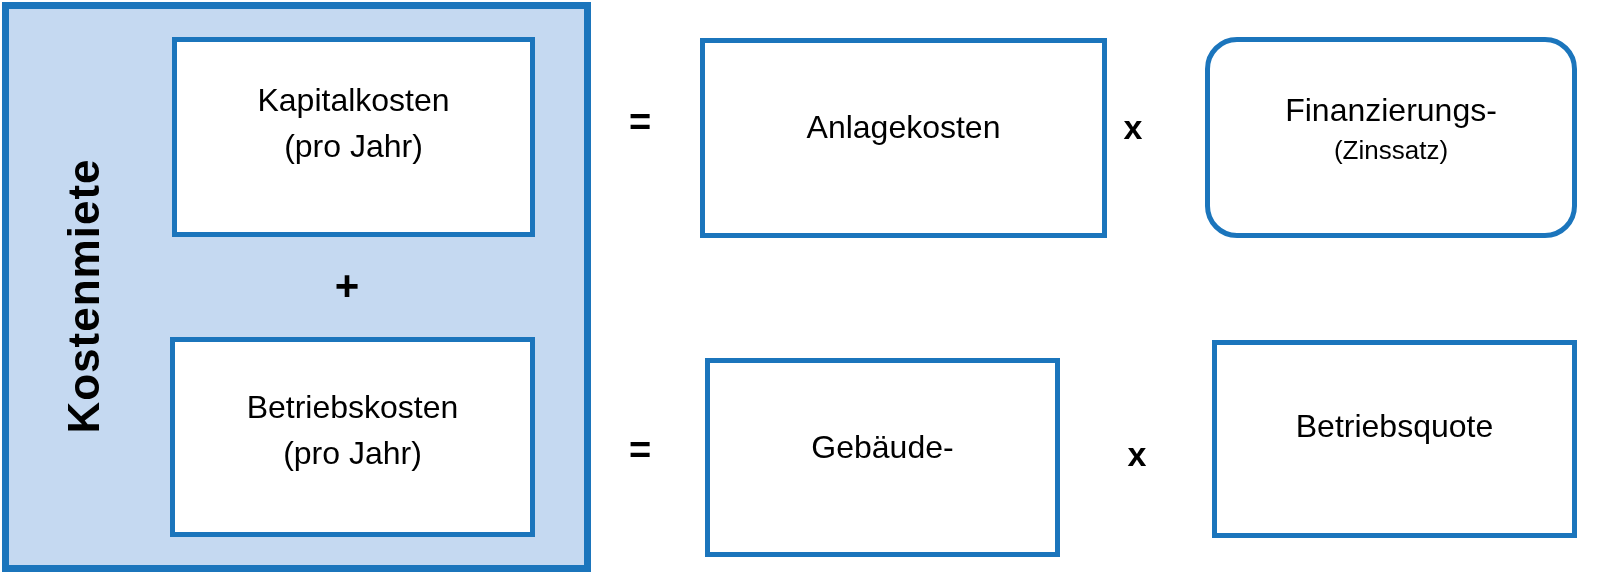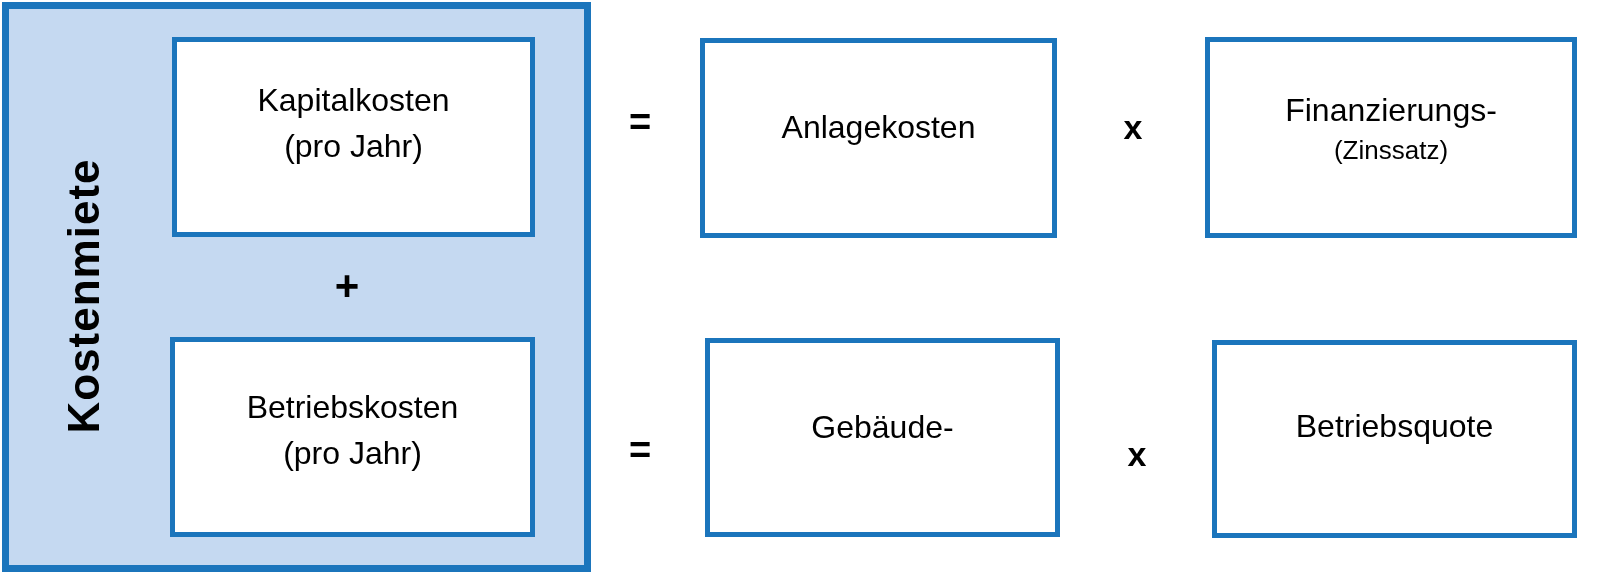--- a/index.html
+++ b/index.html
@@ -49,23 +49,23 @@
     flex-direction: column;
     align-items: center;
     justify-content: center;
     text-align: center;
     font-size: 32px;
     line-height: 1.45;
   }
 
   .box-kapital     { left: 172px; top: 37px;  width: 363px; height: 200px; padding-bottom: 28px; }
   .box-betrieb     { left: 170px; top: 337px; width: 365px; height: 200px; padding-bottom: 14px; }
-  .box-anlage      { left: 700px; top: 38px;  width: 357px; height: 200px; padding-bottom: 22px; }
-  .box-finanz      { left: 1205px; top: 37px; width: 372px; height: 201px; padding-bottom: 20px; }
-  .box-gebaeude    { left: 705px; top: 338px; width: 355px; height: 199px; padding-bottom: 20px; }
+  .box-anlage      { left: 700px; top: 38px;  width: 407px; height: 200px; padding-bottom: 22px; }
+  .box-finanz      { left: 1205px; top: 37px; width: 372px; height: 201px; padding-bottom: 20px; border-radius: 32px; }
+  .box-gebaeude    { left: 705px; top: 358px; width: 355px; height: 199px; padding-bottom: 20px; }
   .box-quote       { left: 1212px; top: 340px; width: 365px; height: 198px; padding-bottom: 26px; }
 
   .subline {
     font-size: 26px;
     line-height: 1.3;
   }
 
   
   .op {
     position: absolute;

